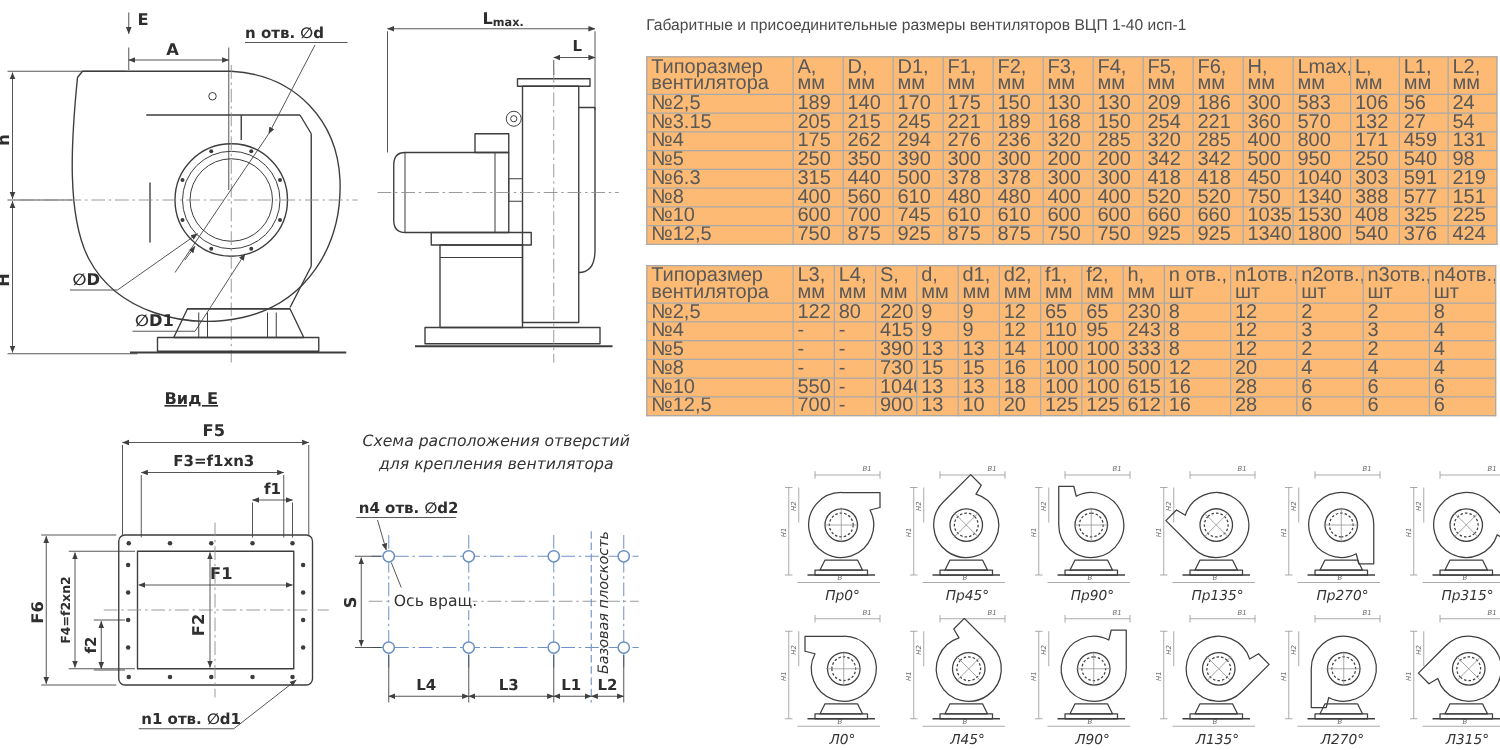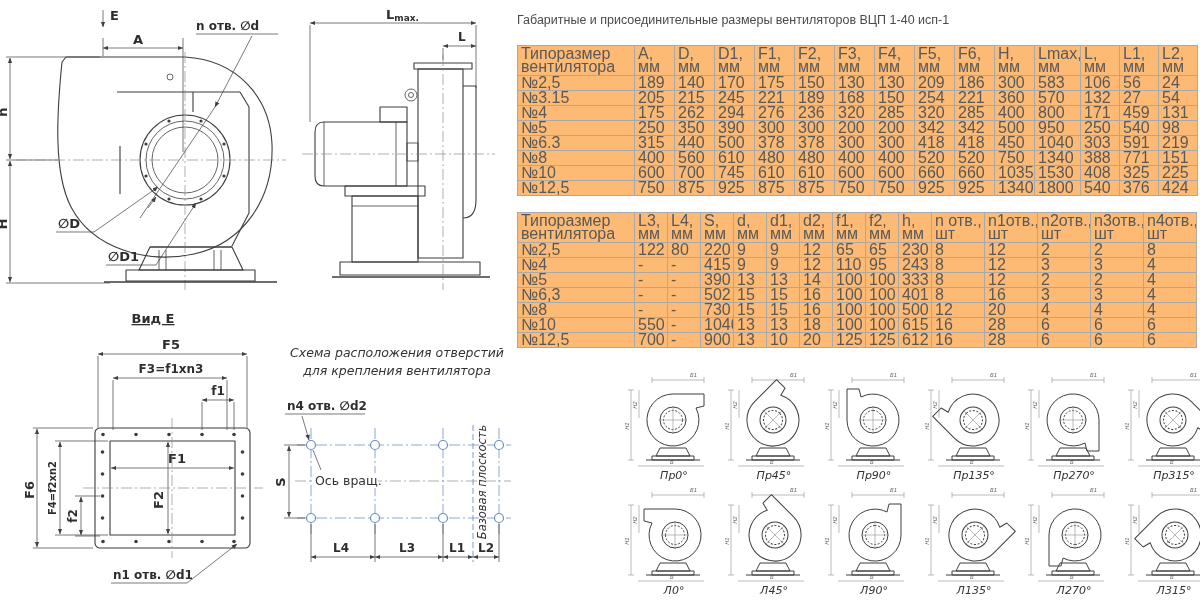--- a/index.html
+++ b/index.html
@@ -515,21 +515,21 @@
         <td>610</td>
         <td>480</td>
         <td>480</td>
         <td>400</td>
         <td>400</td>
         <td>520</td>
         <td>520</td>
         <td>750</td>
         <td>1340</td>
         <td>388</td>
-        <td>771</td>
+        <td>577</td>
         <td>151</td>
       </tr>
       <tr>
         <td>№10</td>
         <td>600</td>
         <td>700</td>
         <td>745</td>
         <td>610</td>
         <td>610</td>
         <td>600</td>
@@ -690,37 +690,20 @@
         <td>100</td>
         <td>100</td>
         <td>333</td>
         <td>8</td>
         <td>12</td>
         <td>2</td>
         <td>2</td>
         <td>4</td>
       </tr>
       <tr>
-        <td>№6,3</td>
-        <td>-</td>
-        <td>-</td>
-        <td>502</td>
-        <td>15</td>
-        <td>15</td>
-        <td>16</td>
-        <td>100</td>
-        <td>100</td>
-        <td>401</td>
-        <td>8</td>
-        <td>16</td>
-        <td>3</td>
-        <td>3</td>
-        <td>4</td>
-      </tr>
-      <tr>
         <td>№8</td>
         <td>-</td>
         <td>-</td>
         <td>730</td>
         <td>15</td>
         <td>15</td>
         <td>16</td>
         <td>100</td>
         <td>100</td>
         <td>500</td>

